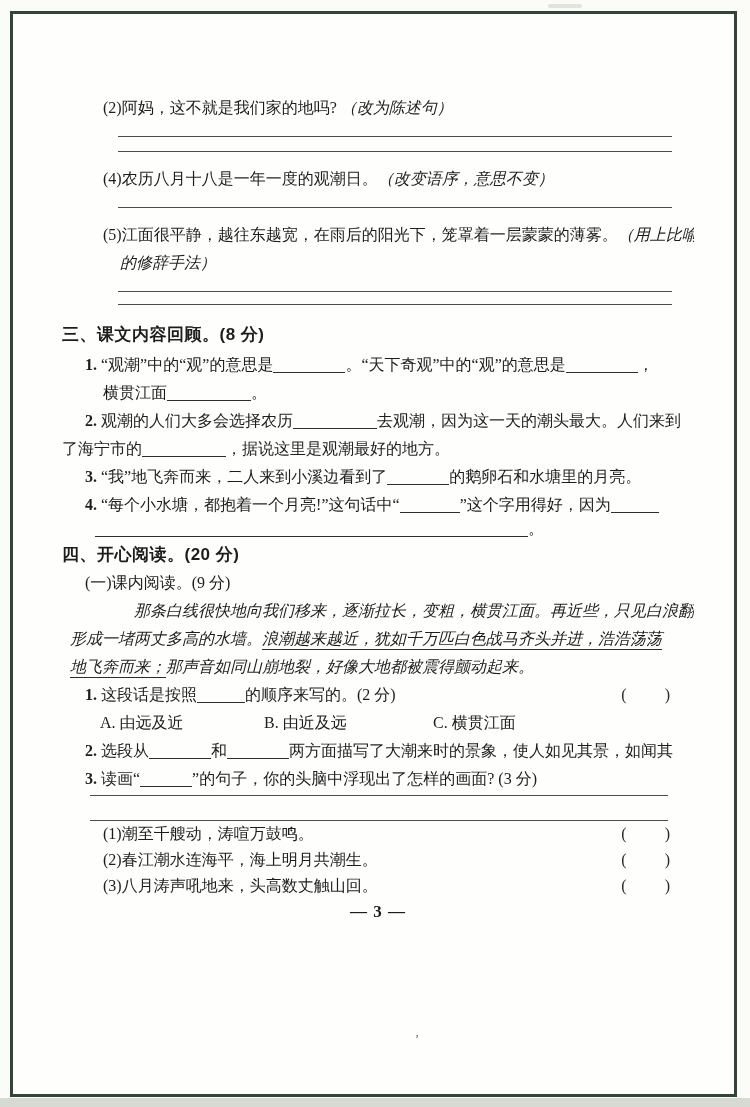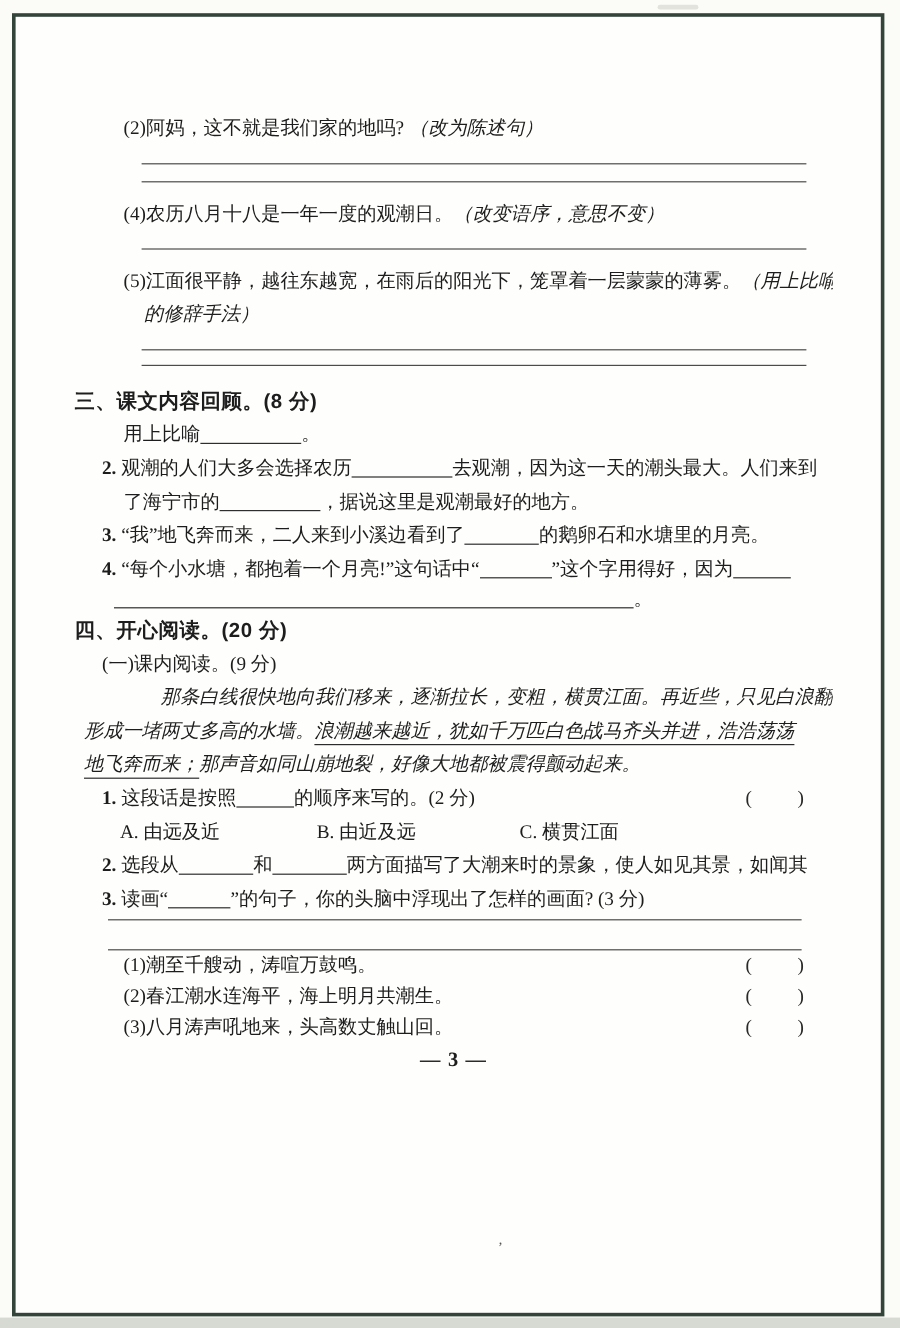--- a/index.html
+++ b/index.html
@@ -58,23 +58,24 @@
       <div class="rule r-std"></div>
       <div class="rule r-std"></div>
       <div class="line" style="margin-left:41px"><span class="">(4)农历八月十八是一年一度的观潮日。</span><span class="kai">（改变语序，意思不变）</span></div>
       <div class="rule r-std"></div>
       <div class="line" style="margin-left:41px"><span class="">(5)江面很平静，越往东越宽，在雨后的阳光下，笼罩着一层蒙蒙的薄雾。</span><span class="kai">（用上比喻</span></div>
       <div class="line" style="margin-left:58px"><span class="kai">的修辞手法）</span></div>
       <div class="rule" style="margin:14px 0 0 56px;width:554px"></div>
       <div class="rule" style="margin:12px 0 0 56px;width:554px"></div>
 
       <div class="sec-title" style="margin-top:16px">三、课文内容回顾。(8 分)</div>
-      <div class="line" style="margin-left:41px"><span class="">用上比喻</span><span class="blank" style="width: 84px;"></span><span class="">。</span></div>
+      <div class="line" style="margin-left:23px;margin-top:2px"><span class="num">1. </span><span class="">“观潮”中的“观”的意思是</span><span class="blank" style="width: 72px;"></span><span class="">。“天下奇观”中的“观”的意思是</span><span class="blank" style="width: 72px;"></span><span class="">，</span></div>
+      <div class="line" style="margin-left:41px"><span class="">横贯江面</span><span class="blank" style="width: 84px;"></span><span class="">。</span></div>
       <div class="line" style="margin-left:23px"><span class="num">2. </span><span class="">观潮的人们大多会选择农历</span><span class="blank" style="width: 84px;"></span><span class="">去观潮，因为这一天的潮头最大。人们来到</span></div>
-      <div class="line" style="margin-left:41px"><span class="">了海宁市的</span><span class="blank" style="width: 84px;"></span><span class="">，据说这里是观潮最好的地方。</span></div>
+      <div class="line" style=""><span class="">了海宁市的</span><span class="blank" style="width: 84px;"></span><span class="">，据说这里是观潮最好的地方。</span></div>
       <div class="line" style="margin-left:23px"><span class="num">3. </span><span class="">“我”地飞奔而来，二人来到小溪边看到了</span><span class="blank" style="width: 62px;"></span><span class="">的鹅卵石和水塘里的月亮。</span></div>
       <div class="line" style="margin-left:23px"><span class="num">4. </span><span class="">“每个小水塘，都抱着一个月亮!”这句话中“</span><span class="blank" style="width: 60px;"></span><span class="">”这个字用得好，因为</span><span class="blank" style="width: 48px;"></span></div>
       <div class="line" style="margin-left:33px;line-height:20px"><span class="blank" style="width: 433px;"></span><span class="">。</span></div>
 
       <div class="sec-title" style="margin-top:2px">四、开心阅读。(20 分)</div>
       <div class="line" style="margin-left:23px">(一)课内阅读。(9 分)</div>
 
       <div class="line passage" style="margin-left:8px;text-indent:64px"><span class="">那条白线很快地向我们移来，逐渐拉长，变粗，横贯江面。再近些，只见白浪翻滚，</span></div>
       <div class="line passage" style="margin-left:8px"><span class="">形成一堵两丈多高的水墙。</span><span class="u">浪潮越来越近，犹如千万匹白色战马齐头并进，浩浩荡荡</span></div>
       <div class="line passage" style="margin-left:8px"><span class="u">地飞奔而来；</span><span class="">那声音如同山崩地裂，好像大地都被震得颤动起来。</span></div>

